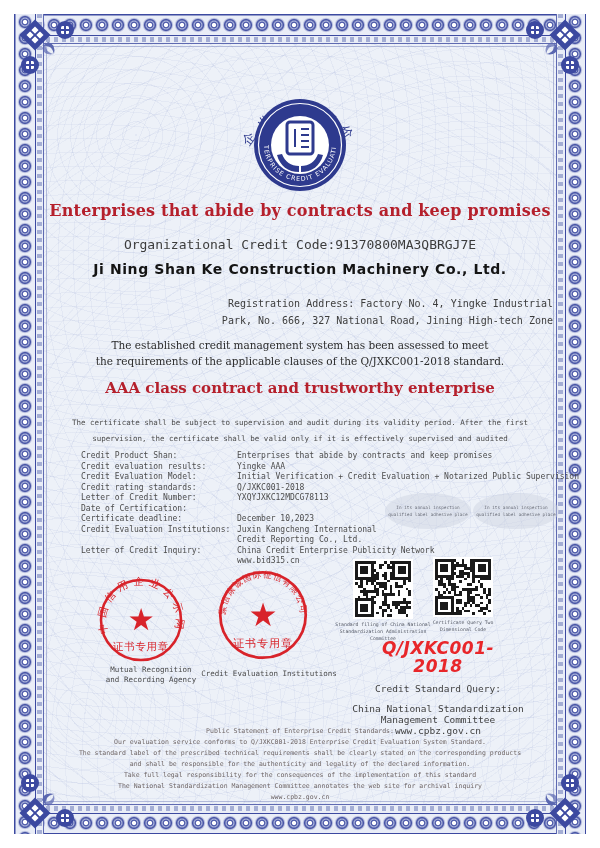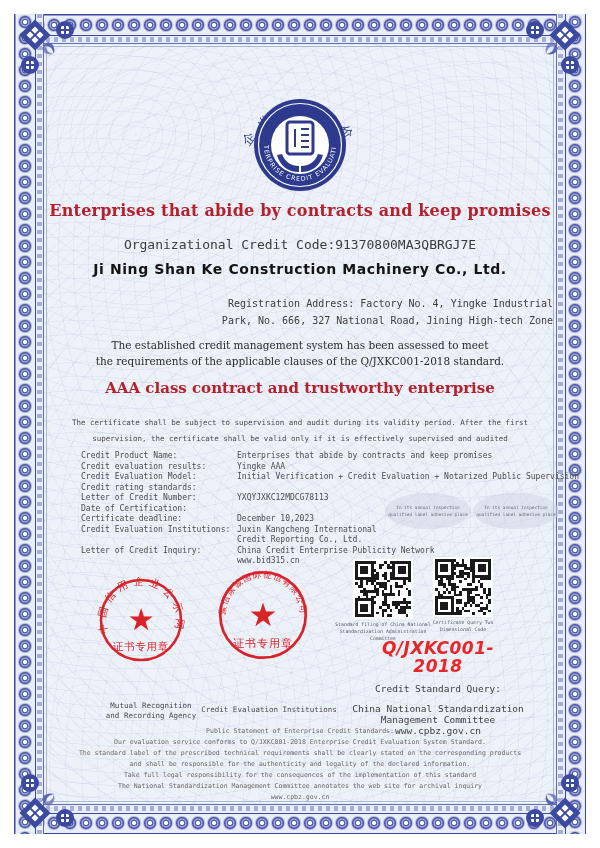--- a/index.html
+++ b/index.html
@@ -81,21 +81,21 @@
   .dv{flex:1;white-space:nowrap;}
 
   .oval{width:86px;height:36px;border-radius:50%;background:rgba(205,211,223,.45);
     display:flex;flex-direction:column;align-items:center;justify-content:center;
     font-family:"DejaVu Sans Mono",monospace;font-size:4.4px;color:#6b6f7a;line-height:7px;text-align:center;}
   #oval1{top:446px;left:338px;}
   #oval2{top:446px;left:426px;}
 
   #stamp1{top:529px;left:50px;width:88px;height:88px;}
   #stamp2{top:521px;left:169px;width:94px;height:94px;}
-  .scap{font-family:"DejaVu Sans Mono",monospace;font-size:7.5px;color:#4a4a4a;line-height:10px;text-align:center;margin-top:36px;}
+  .scap{font-family:"DejaVu Sans Mono",monospace;font-size:7.5px;color:#4a4a4a;line-height:10px;text-align:center;}
   #scap1{top:618px;left:34px;width:140px;}
   #scap2{top:622px;left:142px;width:160px;}
 
   .qr{width:60px;height:60px;background:#ffffff;padding:2px;box-sizing:border-box;}
   #qr1{top:512px;left:306px;}
   #qr2{top:510px;left:386px;}
   .qcap{font-family:"DejaVu Sans Mono",monospace;font-size:4.8px;color:#555a66;line-height:7px;text-align:center;}
   #qcap1{top:574px;left:281px;width:110px;}
   #qcap2{top:572px;left:361px;width:110px;}
 
@@ -191,33 +191,34 @@
 
     <div id="award">AAA class contract and trustworthy enterprise</div>
 
     <div id="supervision">
       <div>The certificate shall be subject to supervision and audit during its validity period. After the first</div>
       <div>supervision, the certificate shall be valid only if it is effectively supervised and audited</div>
     </div>
 
     <div id="details">
       <div class="drow">
-          <span class="dl">Credit Product Name:</span>
+          <span class="dl">Credit Product Shan:</span>
           <span class="dv">Enterprises that abide by contracts and keep promises</span>
         </div>
       <div class="drow">
           <span class="dl">Credit evaluation results:</span>
           <span class="dv">Yingke AAA</span>
         </div>
       <div class="drow">
           <span class="dl">Credit Evaluation Model:</span>
           <span class="dv">Initial Verification + Credit Evaluation + Notarized Public Supervision</span>
         </div>
       <div class="drow">
           <span class="dl">Credit rating standards:</span>
+          <span class="dv">Q/JXKC001-2018</span>
         </div>
       <div class="drow">
           <span class="dl">Letter of Credit Number:</span>
           <span class="dv">YXQYJXKC12MDCG78113</span>
         </div>
       <div class="drow">
           <span class="dl">Date of Certification:</span>
         </div>
       <div class="drow">
           <span class="dl">Certificate deadline:</span>

